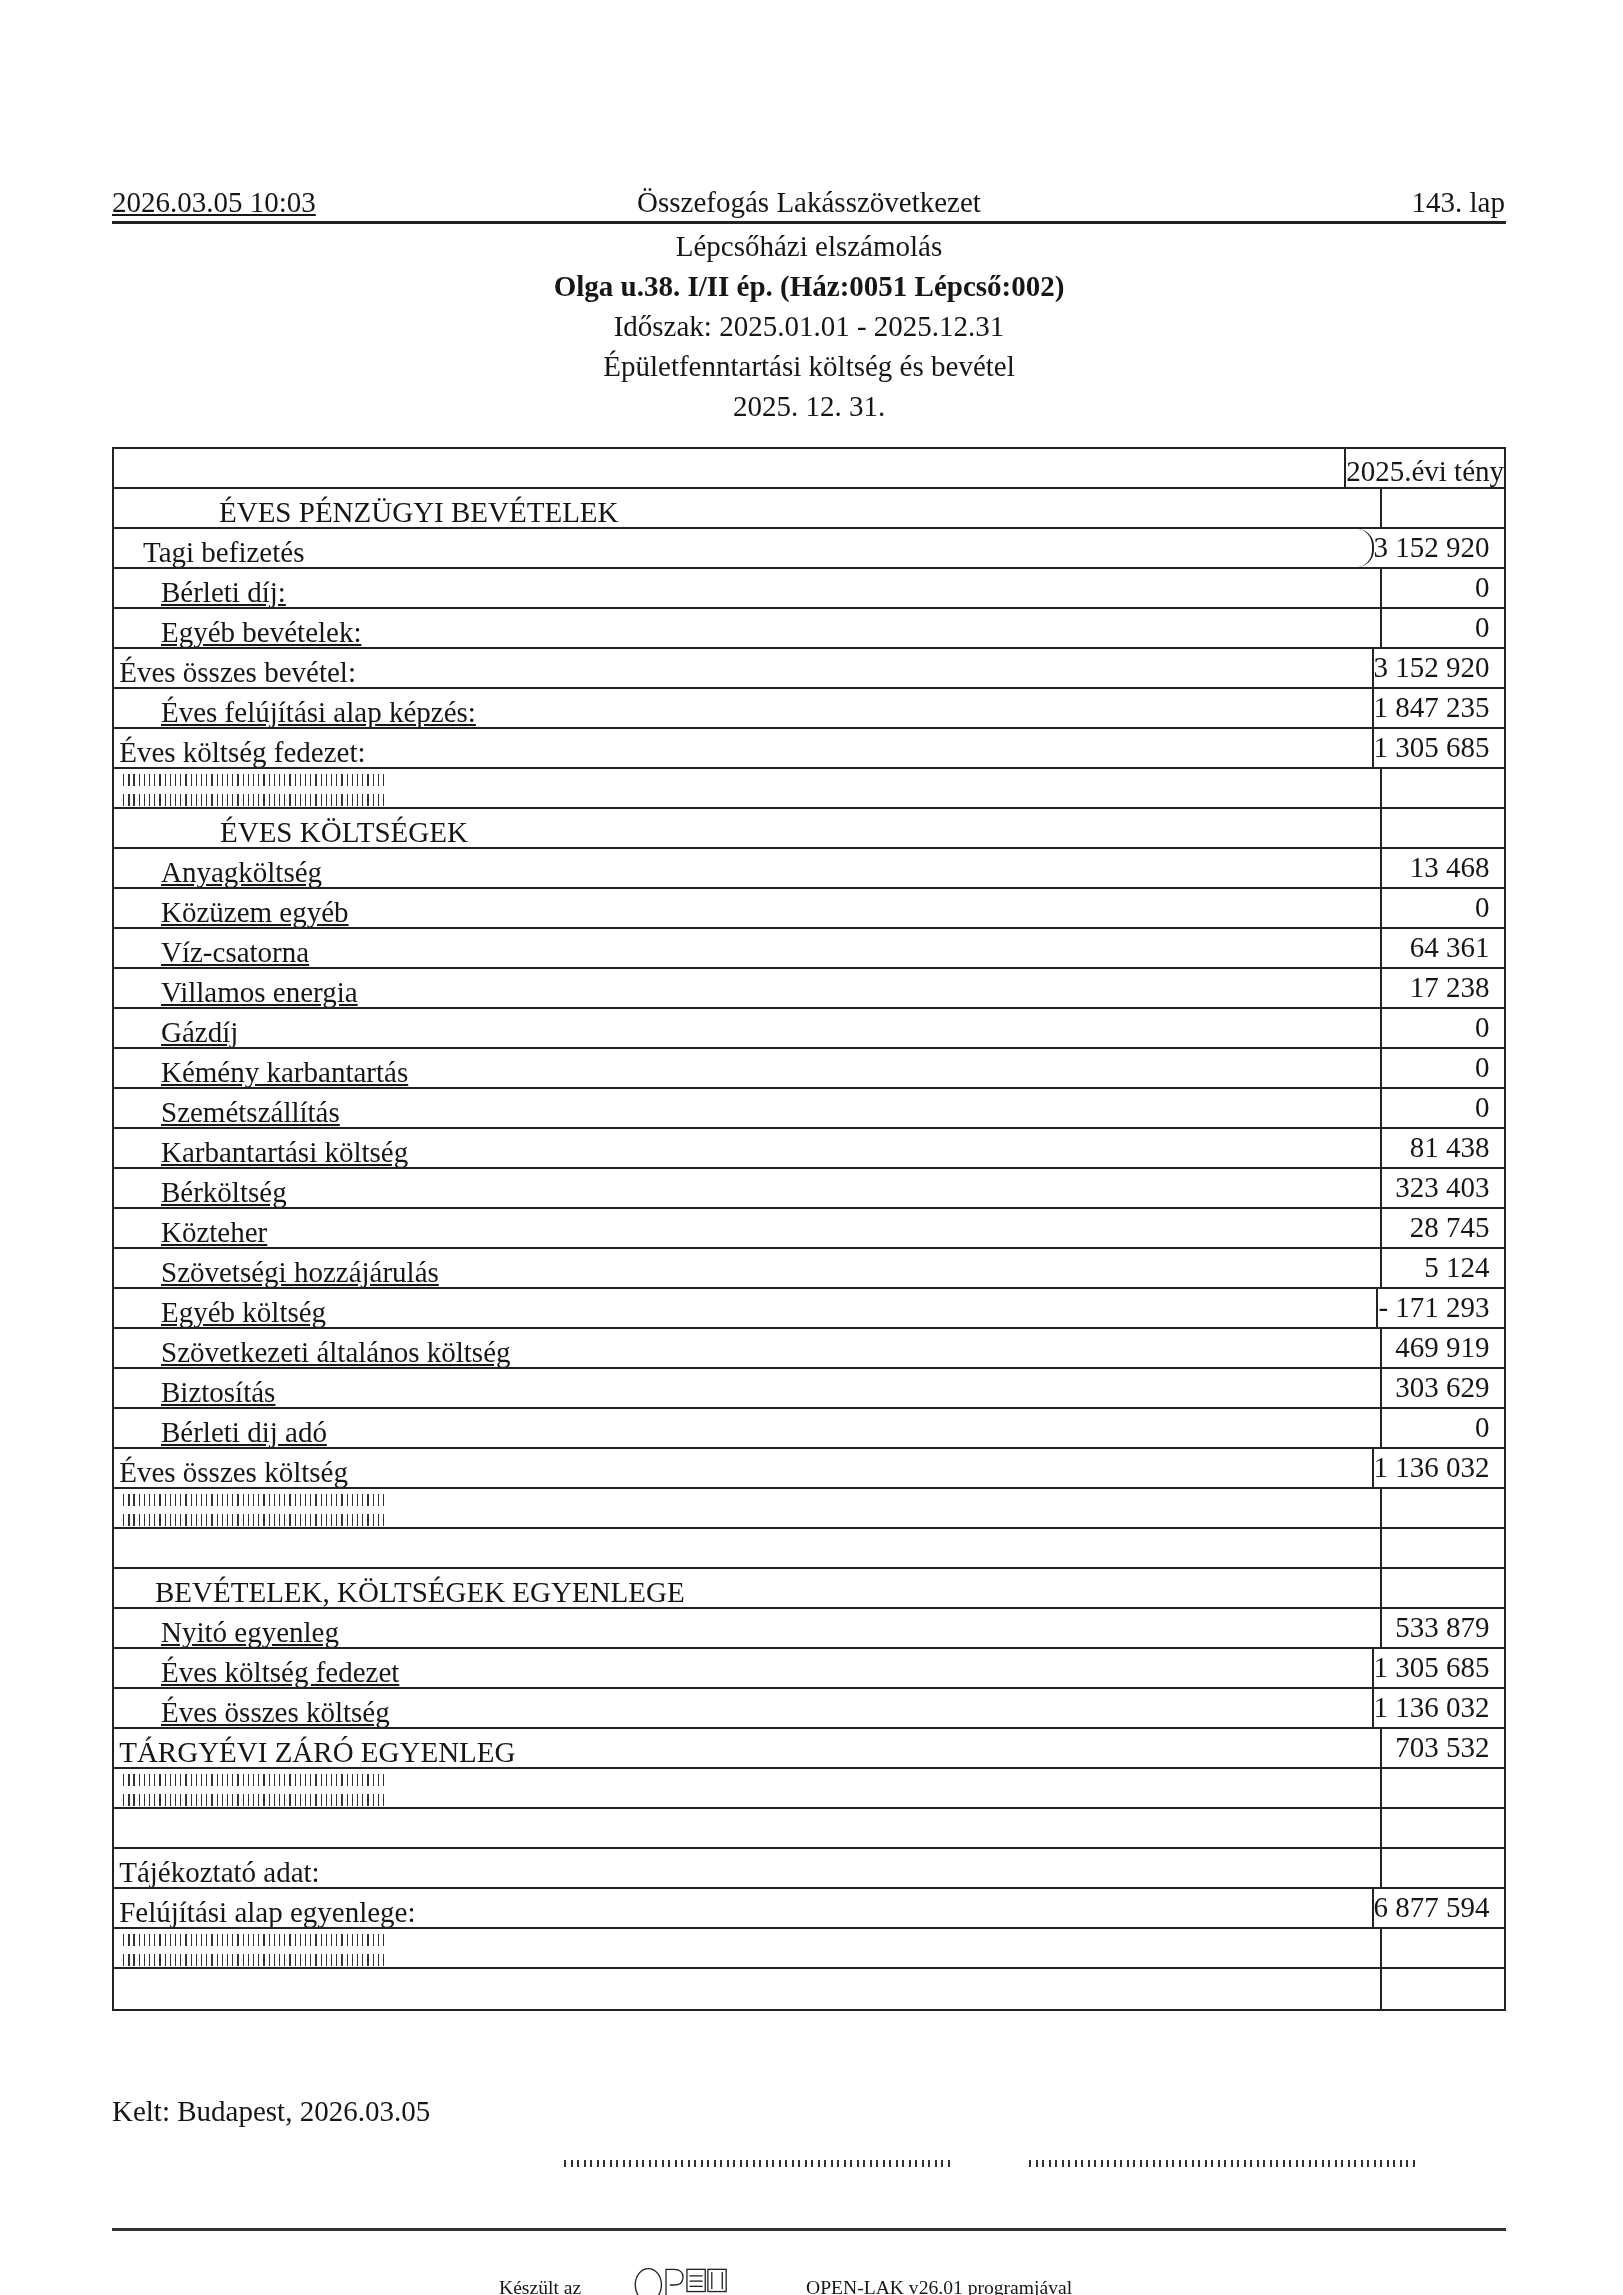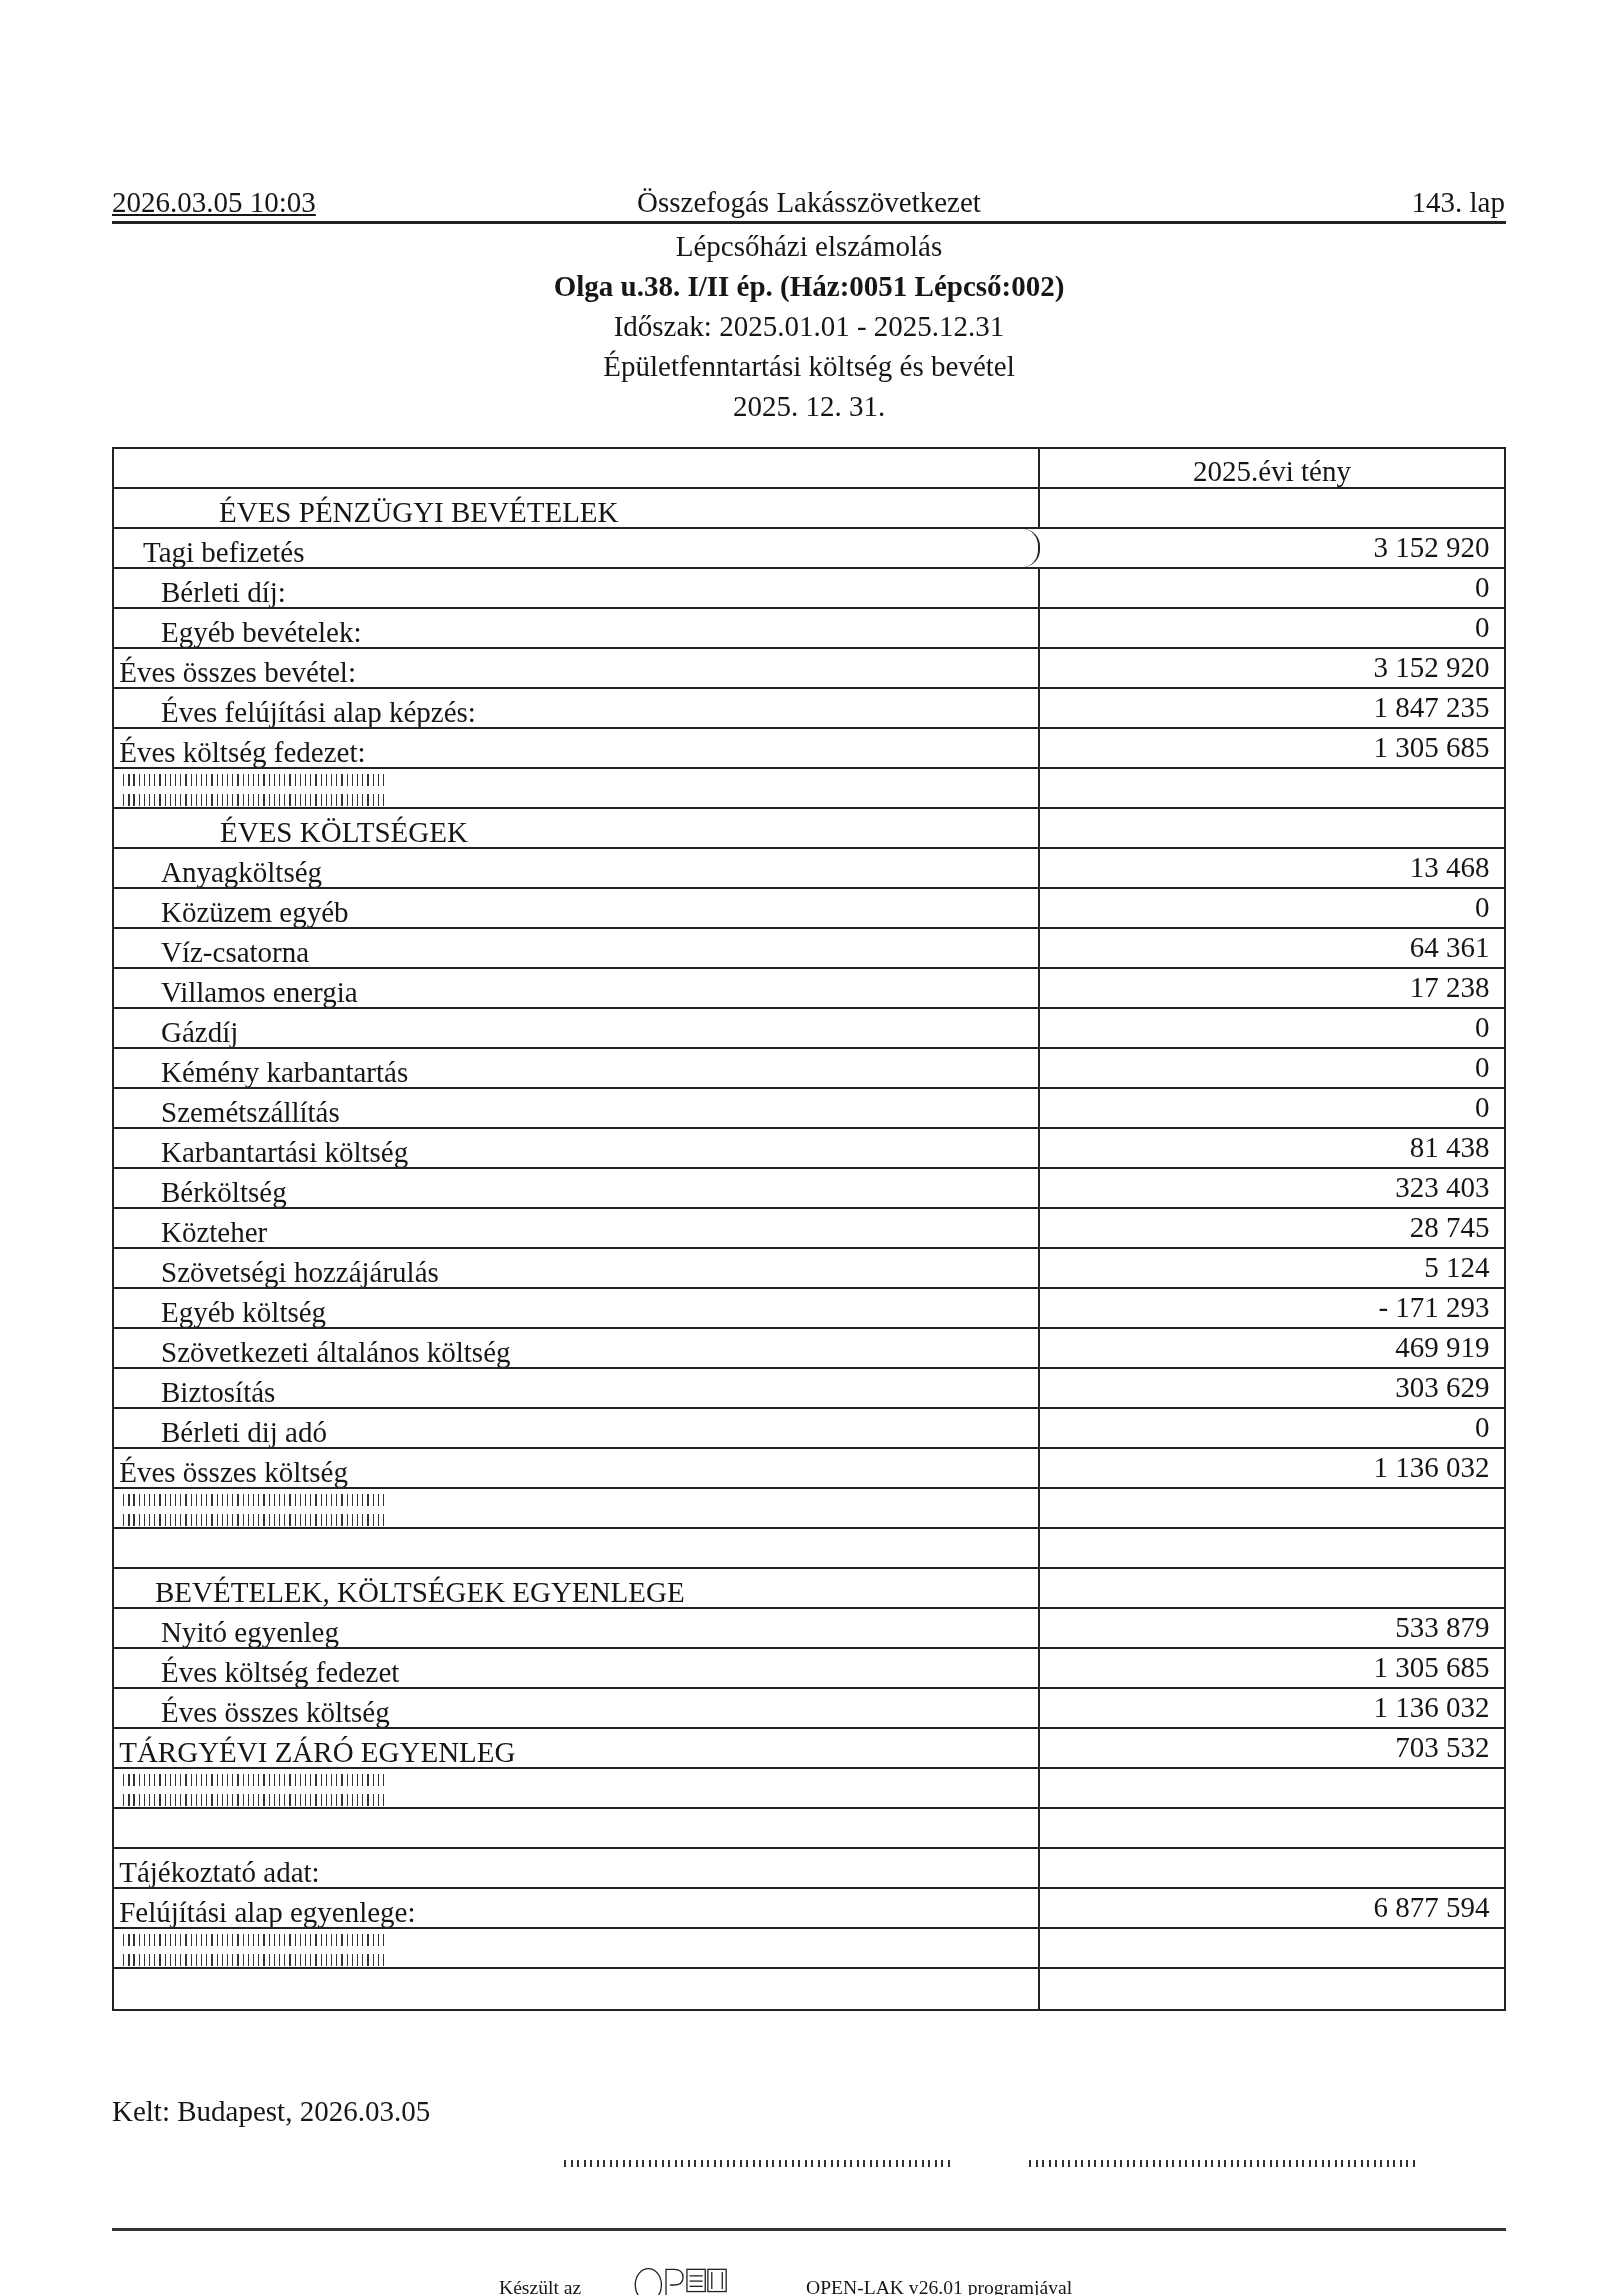--- a/index.html
+++ b/index.html
@@ -7,26 +7,26 @@
          font-family: "Liberation Serif", "DejaVu Serif", serif; color: #161616; }
   .abs { position: absolute; }
   .hdr-text { font-size: 29px; top: 185px; line-height: 35px; }
   .hdr-rule { left: 112px; width: 1394px; top: 221px; height: 3.3px; background: #222; }
   .title-block { left: 112px; width: 1394px; top: 226px; text-align: center; font-size: 29px; line-height: 40px; }
   .title-block .bold { font-weight: bold; }
   .table { left: 112px; top: 447px; width: 1394px; border: 2px solid #222; box-sizing: border-box; }
   .row { display: flex; height: 40px; border-bottom: 2px solid #222; box-sizing: border-box; }
   .row:last-child { border-bottom: none; }
   .row.head { height: 40px; }
-  .cell-label { width: 926px; border-right: 2px solid #222; box-sizing: border-box;
+  .cell-label { width: 1268px; border-right: 2px solid #222; box-sizing: border-box;
                 font-size: 29px; line-height: 29px; padding-top: 9.2px; white-space: nowrap; overflow: hidden; }
   .cell-value { flex: 1; font-size: 29px; line-height: 29px; text-align: right; padding-right: 14.4px; padding-top: 3.9px; white-space: nowrap; }
   .head .cell-value { text-align: center; padding-right: 0; padding-top: 7.9px; }
   .indent0 { padding-left: 5.2px; }
-  .indent1 { padding-left: 47px; }
+  .indent1 { padding-left: 47px; text-decoration: underline; }
   .indent1b { padding-left: 29px; border-radius: 17px; }
   .section-title { padding-left: 105px; }
   .section-title2 { padding-left: 106px; }
   .section-title3 { padding-left: 41px; }
   .bars { padding-left: 9.2px; padding-top: 5.2px; }
   .bar-line { height: 11.8px; width: 262px; margin-bottom: 7.9px;
               background: repeating-linear-gradient(90deg, #333 0 1.3px, transparent 1.3px 5.2px); }
   .kelt { left: 112px; top: 2068px; font-size: 29px; margin-top: 27px; }
   .sig { top: 2160px; height: 6.5px; width: 386px;
          background: repeating-linear-gradient(90deg, #333 0 2px, transparent 2px 6.5px); }

